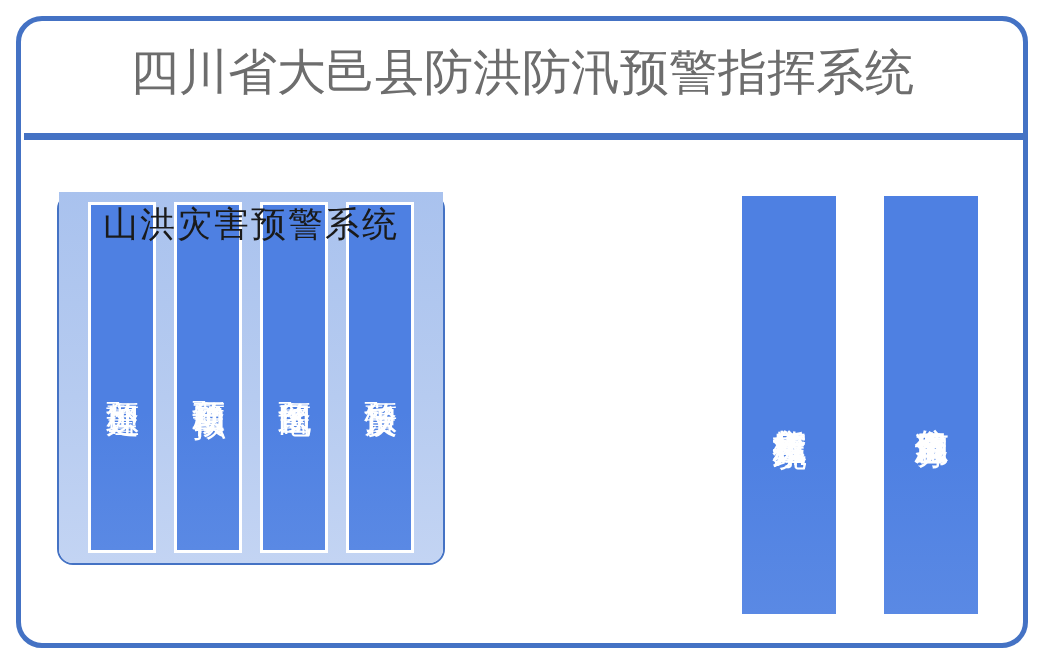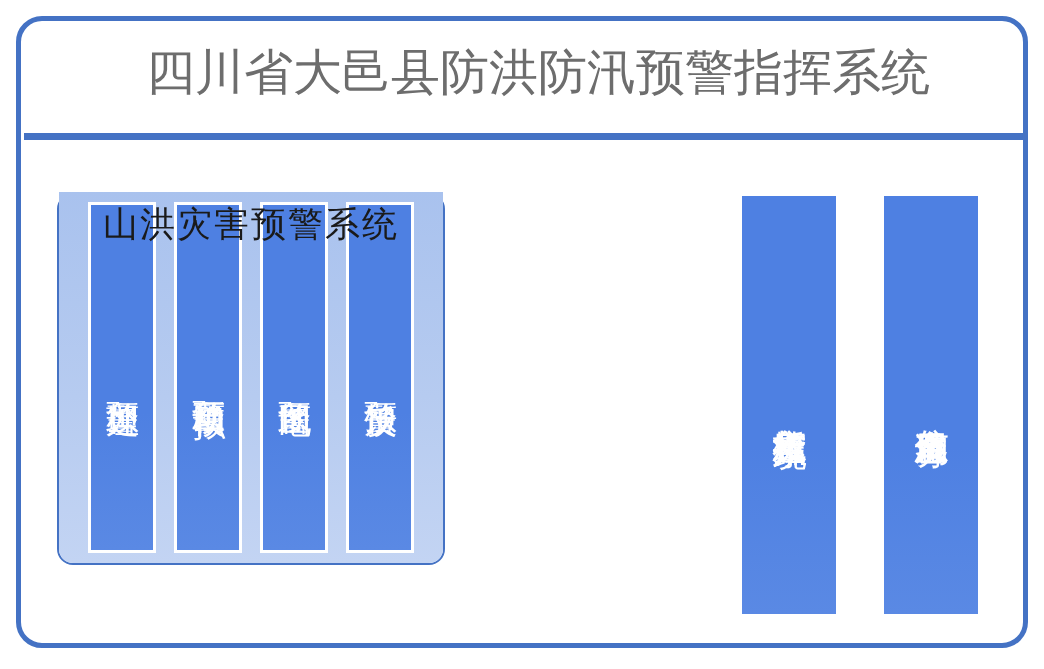--- a/index.html
+++ b/index.html
@@ -41,21 +41,20 @@
     left: 0;
     top: 22px;
     width: 100%;
     text-align: center;
     font-size: 49px;
     line-height: 58px;
     color: #6d6d6d;
     letter-spacing: 0px;
     white-space: nowrap;
     font-family: "Liberation Sans", "DejaVu Sans", sans-serif;
-    padding-left: 16px;
   }
   #header-divider {
     position: absolute;
     left: 3px;
     top: 112px;
     width: 1001px;
     height: 7px;
     background: #4472C4;
   }
 

